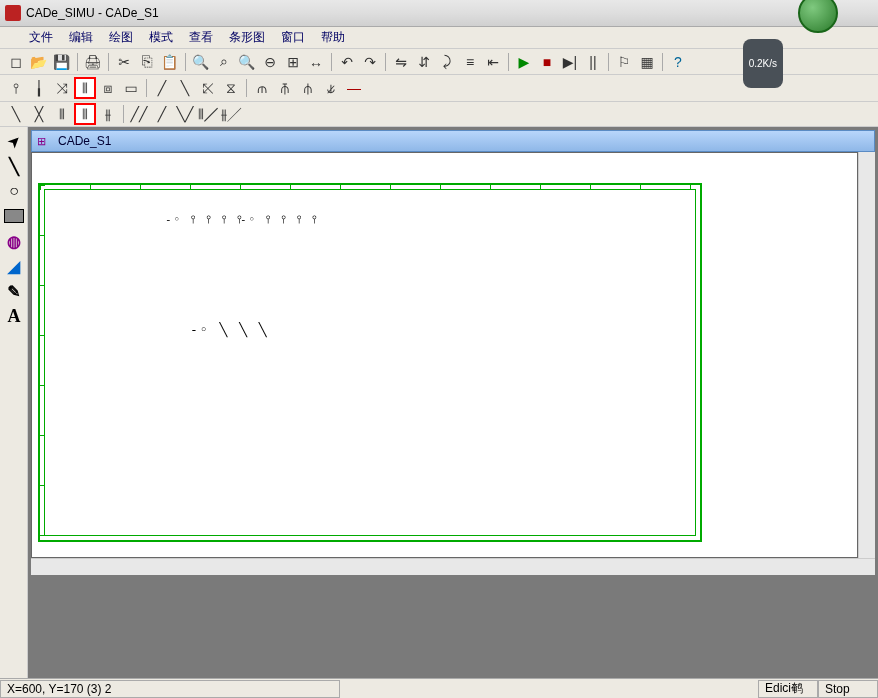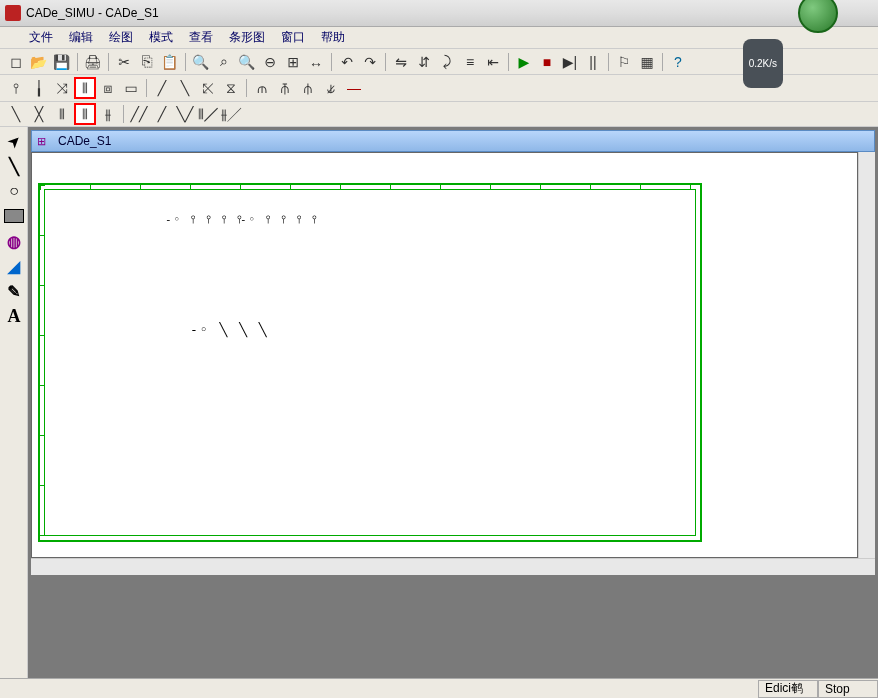--- a/index.html
+++ b/index.html
@@ -350,16 +350,17 @@
         </div>
       </div>
       <div class="scrollbar-track-v"></div>
     </div>
     <div class="scrollbar-track-h"></div>
     <div style="height:100px;background:#7a7a7a"></div>
   </div>
 </div>
 
 <div class="statusbar">
+  <div class="cell coords">X=600, Y=170 (3) 2</div>
   <div class="spacer"></div>
   <div class="cell" style="width:60px">Edici鹌</div>
   <div class="cell" style="width:60px">Stop</div>
 </div>
 
 </body></html>

